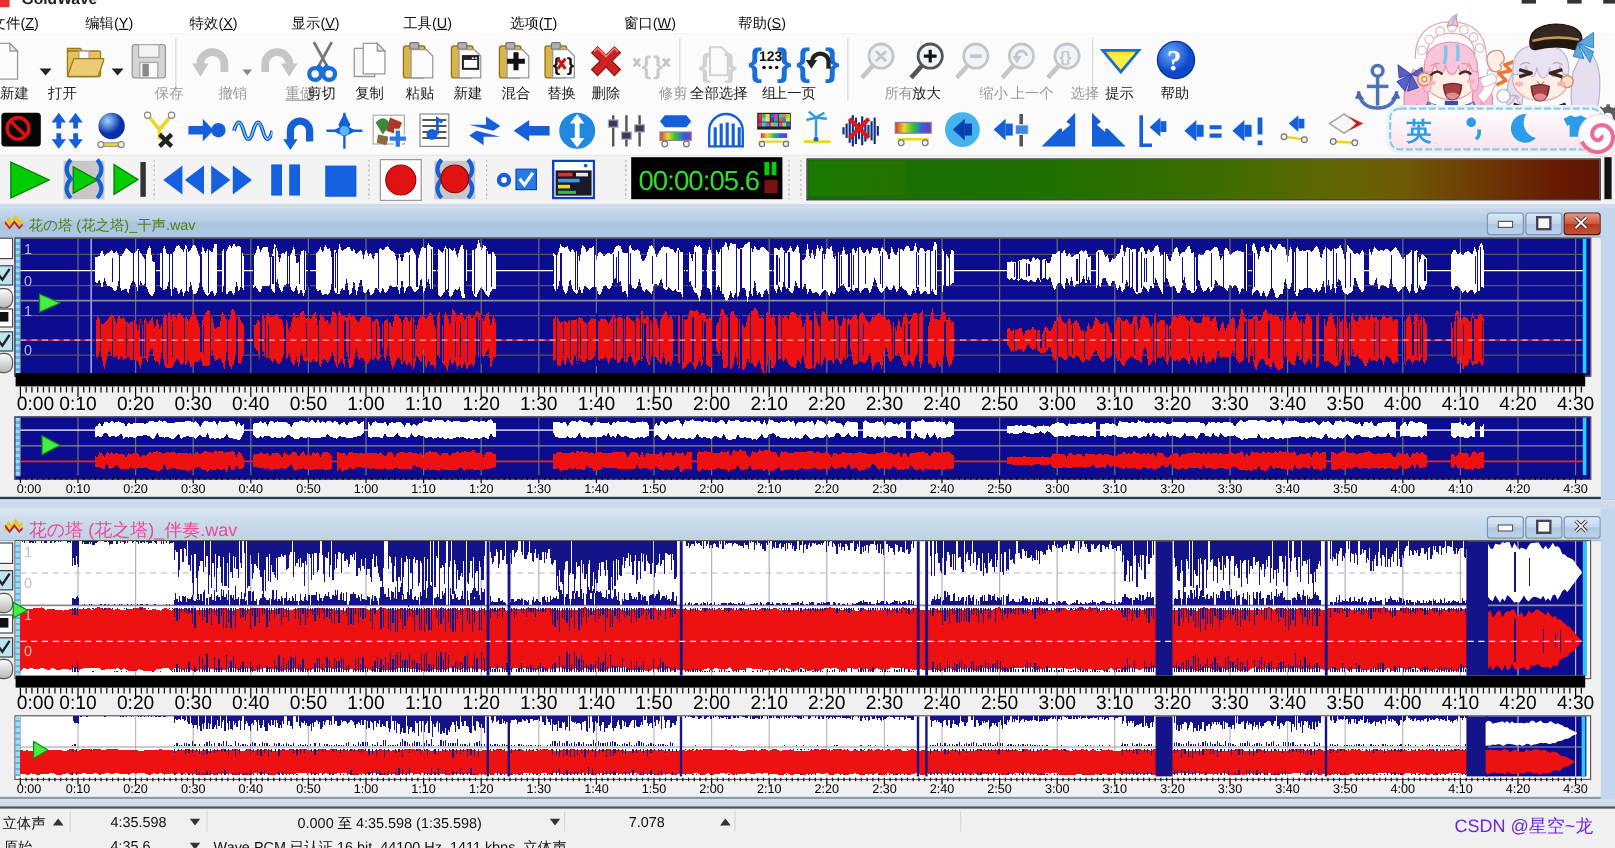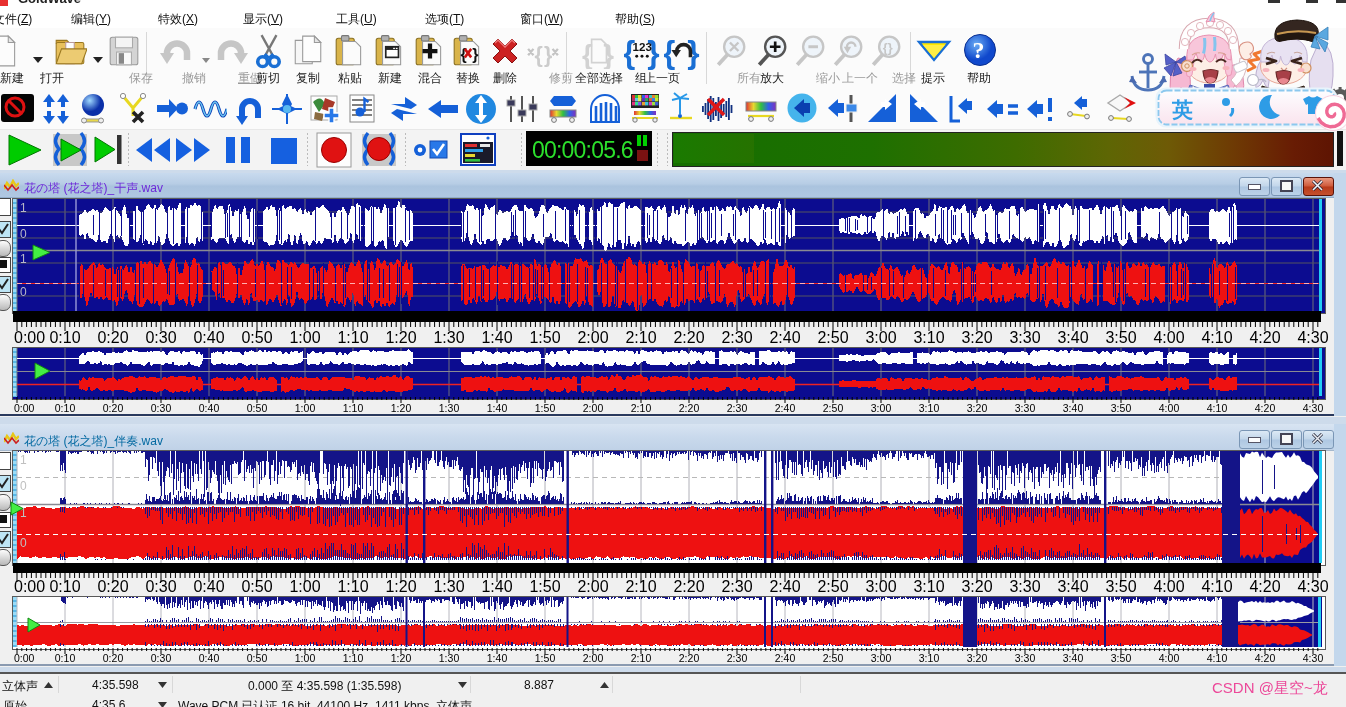--- a/index.html
+++ b/index.html
@@ -461,21 +461,21 @@
 <div class="abs" style="left:672px;top:132px;width:660px;height:33px;border:1px solid #222;background:linear-gradient(90deg,#156e00 0%,#1e7000 30%,#3e6c00 52%,#5e6604 66%,#6e5a06 75%,#6e3a04 85%,#681c04 94%,#5e1402 100%);"></div>
 <div class="abs" style="left:1337px;top:131px;width:6px;height:35px;background:#111;"></div>
 <div class="abs" style="left:674px;top:134px;width:80px;height:29px;background:linear-gradient(90deg,#1a7a00,#267200);"></div>
 <div class="abs" style="left:0;top:170px;width:1346px;height:537px;background:#cddbeb;"></div>
 <div class="abs" style="left:0;top:173px;width:1346px;height:244px;background:#f0f0f0;"></div>
 <div class="abs" style="left:0;top:173px;width:1346px;height:24px;background:linear-gradient(180deg,#c8daee 0%,#b7cde5 45%,#aac3de 55%,#b0c8e2 100%);border-bottom:1px solid #93aecb;"></div>
 <svg class="abs" style="left:4px;top:179px;" width="15" height="13" viewBox="0 0 15 13">
     <path d="M0 10 L3 4 L6 8 L9 2 L12 7 L15 4" stroke="#e8c818" stroke-width="2.4" fill="none"></path>
     <path d="M0 6 L4 11 L8 6 L12 11 L15 8" stroke="#cc2020" stroke-width="1.6" fill="none"></path>
   </svg>
-<div class="abs" style="left:24px;top:180px;font-size:12px;color:#6d28d9;">花の塔 (花之塔)_干声.wav</div>
+<div class="abs" style="left:24px;top:180px;font-size:12px;color:#4d7c0f;">花の塔 (花之塔)_干声.wav</div>
 <div class="abs" style="left:1239px;top:177px;width:29px;height:17px;background:linear-gradient(180deg,#dce9f5 0%,#c2d6ea 48%,#aec7e2 52%,#bcd2e8 100%);border:1px solid #7a96b5;border-radius:3px;"></div>
 <div class="abs" style="left:1271px;top:177px;width:29px;height:17px;background:linear-gradient(180deg,#dce9f5 0%,#c2d6ea 48%,#aec7e2 52%,#bcd2e8 100%);border:1px solid #7a96b5;border-radius:3px;"></div>
 <div class="abs" style="left:1303px;top:177px;width:29px;height:17px;background:linear-gradient(180deg,#e89880 0%,#cf5a3a 48%,#b83a1a 52%,#c4502e 100%);border:1px solid #5a1208;border-radius:3px;"></div>
 <div class="abs" style="left:1248px;top:184px;width:11px;height:4px;background:#fff;border:1px solid #556;"></div>
 <div class="abs" style="left:1280px;top:180px;width:9px;height:8px;background:#f8f8f8;border:2px solid #445;"></div>
 <svg class="abs" style="left:1311px;top:180px;" width="13" height="11" viewBox="0 0 13 11">
     <path d="M2 1 L11 10 M11 1 L2 10" stroke="#223" stroke-width="3"></path>
     <path d="M2 1 L11 10 M11 1 L2 10" stroke="#f2f4f8" stroke-width="1.6"></path>
   </svg>
 <div class="abs" style="left:-4px;top:198px;width:13px;height:16px;background:#fff;border:1.5px solid #444;"></div>
@@ -639,21 +639,21 @@
 <div class="tl2" style="left:1265px;top:402px;transform:translateX(-50%);">4:20</div>
 <div class="tl2" style="left:1313px;top:402px;transform:translateX(-50%);">4:30</div>
 <div class="abs" style="left:0;top:414px;width:1346px;height:2px;background:#2a3a5e;"></div>
 <div class="abs" style="left:1334px;top:173px;width:12px;height:243px;background:#c3d7ec;"></div>
 <div class="abs" style="left:0;top:424px;width:1346px;height:243px;background:#f0f0f0;"></div>
 <div class="abs" style="left:0;top:424px;width:1346px;height:26px;background:linear-gradient(180deg,#d8e4f2 0%,#c9d9ec 50%,#c0d2e7 100%);border-bottom:1px solid #a5b8cd;"></div>
 <svg class="abs" style="left:4px;top:432px;" width="15" height="13" viewBox="0 0 15 13">
     <path d="M0 10 L3 4 L6 8 L9 2 L12 7 L15 4" stroke="#e8c818" stroke-width="2.4" fill="none"></path>
     <path d="M0 6 L4 11 L8 6 L12 11 L15 8" stroke="#cc2020" stroke-width="1.6" fill="none"></path>
   </svg>
-<div class="abs" style="left:24px;top:433px;font-size:12px;color:#0369a1;">花の塔 (花之塔)_伴奏.wav</div>
+<div class="abs" style="left:24px;top:433px;font-size:15px;color:#ec4899;">花の塔 (花之塔)_伴奏.wav</div>
 <div class="abs" style="left:1239px;top:430px;width:29px;height:17px;background:linear-gradient(180deg,#dce9f5 0%,#c2d6ea 48%,#aec7e2 52%,#bcd2e8 100%);border:1px solid #7a96b5;border-radius:3px;"></div>
 <div class="abs" style="left:1271px;top:430px;width:29px;height:17px;background:linear-gradient(180deg,#dce9f5 0%,#c2d6ea 48%,#aec7e2 52%,#bcd2e8 100%);border:1px solid #7a96b5;border-radius:3px;"></div>
 <div class="abs" style="left:1303px;top:430px;width:29px;height:17px;background:linear-gradient(180deg,#dce9f5 0%,#c2d6ea 48%,#aec7e2 52%,#bcd2e8 100%);border:1px solid #7a96b5;border-radius:3px;"></div>
 <div class="abs" style="left:1248px;top:437px;width:11px;height:4px;background:#fcfdfe;border:1px solid #556;"></div>
 <div class="abs" style="left:1280px;top:433px;width:9px;height:8px;background:#f8f8f8;border:2px solid #445;"></div>
 <svg class="abs" style="left:1311px;top:433px;" width="13" height="11" viewBox="0 0 13 11">
     <path d="M2 1 L11 10 M11 1 L2 10" stroke="#223" stroke-width="3"></path>
     <path d="M2 1 L11 10 M11 1 L2 10" stroke="#e8ecf2" stroke-width="1.6"></path>
   </svg>
 <div class="abs" style="left:-4px;top:452px;width:13px;height:16px;background:#fff;border:1.5px solid #444;"></div>
@@ -790,39 +790,39 @@
 <div class="tl2" style="left:1265px;top:652px;transform:translateX(-50%);">4:20</div>
 <div class="tl2" style="left:1313px;top:652px;transform:translateX(-50%);">4:30</div>
 <div class="abs" style="left:0;top:664px;width:1346px;height:2px;background:#8a9ab0;"></div>
 <div class="abs" style="left:1334px;top:424px;width:12px;height:242px;background:#c3d7ec;"></div>
 <div class="abs" style="left:0;top:672px;width:1346px;height:2px;background:#555;"></div>
 <div class="abs" style="left:0;top:674px;width:1346px;height:21px;background:#f0f0f0;border-bottom:1px solid #c8c8c8;"></div>
 <div class="abs" style="left:0;top:695px;width:1346px;height:12px;background:#f0f0f0;"></div>
 <div class="abs" style="left:2px;top:678px;font-size:12px;color:#111;">立体声</div>
 <div class="abs" style="left:92px;top:678px;font-size:12px;color:#111;">4:35.598</div>
 <div class="abs" style="left:248px;top:678px;font-size:12px;color:#111;">0.000 至 4:35.598 (1:35.598)</div>
-<div class="abs" style="left:524px;top:678px;font-size:12px;color:#111;">8.887</div>
+<div class="abs" style="left:524px;top:678px;font-size:12px;color:#111;">7.078</div>
 <svg class="abs" style="left:44px;top:682px;" width="9" height="7" viewBox="0 0 9 7">
     <path d="M0 6 L4.5 0 L9 6 Z" fill="#333"></path>
   </svg>
 <svg class="abs" style="left:158px;top:682px;" width="9" height="7" viewBox="0 0 9 7">
     <path d="M0 0 L4.5 6 L9 0 Z" fill="#333"></path>
   </svg>
 <svg class="abs" style="left:458px;top:682px;" width="9" height="7" viewBox="0 0 9 7">
     <path d="M0 0 L4.5 6 L9 0 Z" fill="#333"></path>
   </svg>
 <svg class="abs" style="left:600px;top:682px;" width="9" height="7" viewBox="0 0 9 7">
     <path d="M0 6 L4.5 0 L9 6 Z" fill="#333"></path>
   </svg>
 <div class="abs" style="left:58px;top:676px;width:1px;height:17px;background:#d8d8d8;"></div>
 <div class="abs" style="left:172px;top:676px;width:1px;height:17px;background:#d8d8d8;"></div>
 <div class="abs" style="left:470px;top:676px;width:1px;height:17px;background:#d8d8d8;"></div>
 <div class="abs" style="left:612px;top:676px;width:1px;height:17px;background:#d8d8d8;"></div>
 <div class="abs" style="left:800px;top:676px;width:1px;height:17px;background:#d8d8d8;"></div>
-<div class="abs" style="left:1212px;top:679px;font-size:15px;color:#ec4899;">CSDN @星空~龙</div>
+<div class="abs" style="left:1212px;top:679px;font-size:15px;color:#6d28d9;">CSDN @星空~龙</div>
 <div class="abs" style="left:3px;top:698px;font-size:12px;color:#111;">原始</div>
 <div class="abs" style="left:92px;top:698px;font-size:12px;color:#111;">4:35.6</div>
 <svg class="abs" style="left:158px;top:702px;" width="9" height="7" viewBox="0 0 9 7">
     <path d="M0 0 L4.5 6 L9 0 Z" fill="#333"></path>
   </svg>
 <div class="abs" style="left:178px;top:698px;font-size:12px;color:#111;">Wave PCM 已认证 16 bit, 44100 Hz, 1411 kbps, 立体声</div>
 <svg class="abs" style="left:1125px;top:0;z-index:50;" width="221" height="140" viewBox="1125 0 221 140">
     <g stroke="#4d74b8" fill="none" stroke-width="2.9">
       <circle cx="1148" cy="59" r="4.5"></circle>
       <path d="M1148 63 V88"></path>

